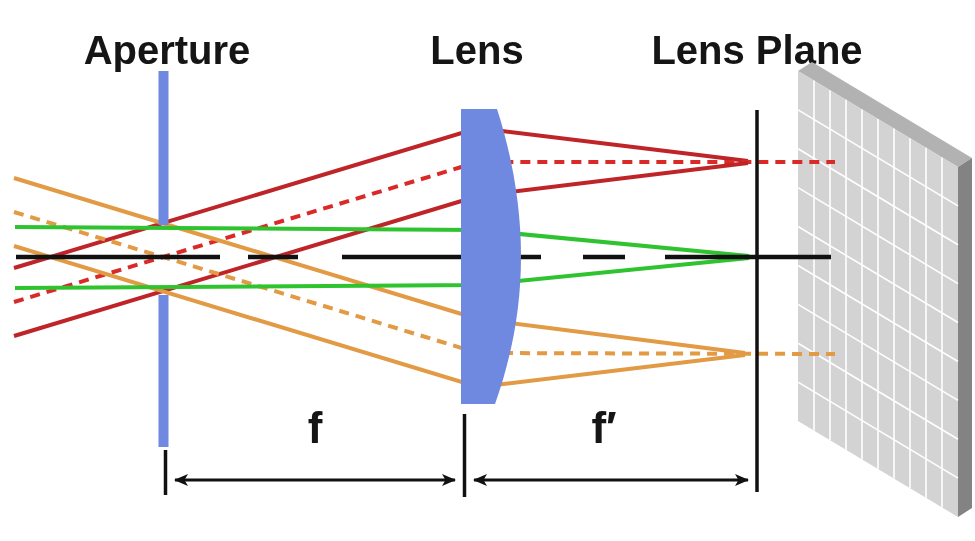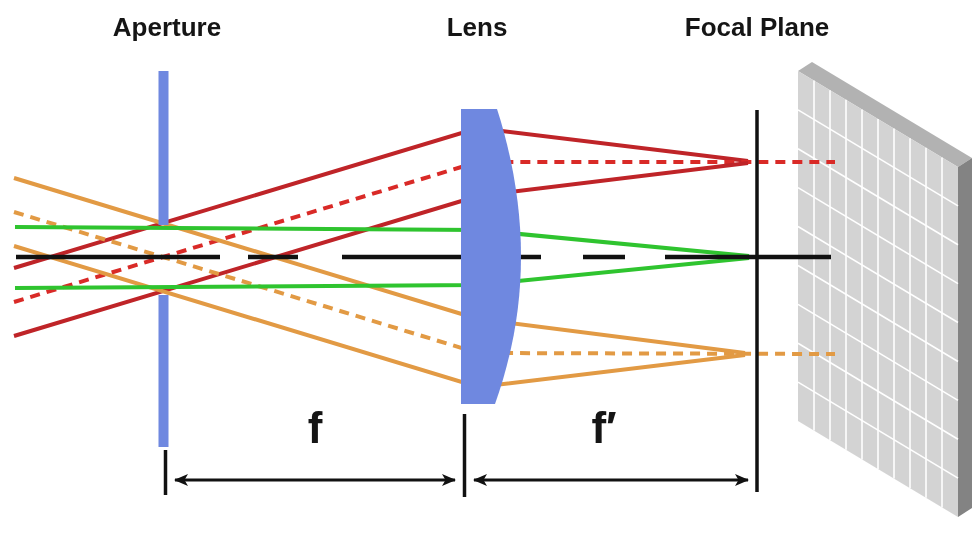--- a/index.html
+++ b/index.html
@@ -1,32 +1,32 @@
 <!DOCTYPE html>
 <html><head>
 <meta charset="utf-8">
 <style>
   html,body{margin:0;padding:0;background:#fff;}
   .stage{position:relative;width:975px;height:541px;background:#ffffff;overflow:hidden;
          font-family:"Liberation Sans",sans-serif;}
   .stage svg{position:absolute;left:0;top:0;}
   .diagram-label{position:absolute;transform:translateX(-50%);color:#151515;font-weight:bold;
                  white-space:nowrap;line-height:1;}
-  .title-label{font-size:26px;top:14px;}
+  .title-label{font-size:40px;top:30px;}
   .dist-label{font-size:44px;top:406px;}
   .ink-stroke{stroke:#111111;}
 </style>
 </head>
 <body>
 
 <div class="stage">
 
   <div class="diagram-label title-label" style="left:167px;">Aperture</div>
   <div class="diagram-label title-label" style="left:477px;text-align:center;">Lens</div>
-  <div class="diagram-label title-label" style="left:757px;">Focal Plane</div>
+  <div class="diagram-label title-label" style="left:757px;">Lens Plane</div>
   <div class="diagram-label dist-label" style="left:315px;">f</div>
   <div class="diagram-label dist-label" style="left:604px;">f′</div>
 
   <svg width="975" height="541" viewBox="0 0 975 541">
     <defs>
       <marker id="arrowhead" markerWidth="18" markerHeight="14" refX="13" refY="6" orient="auto-start-reverse" markerUnits="userSpaceOnUse">
         <path d="M0,0 L14,6 L0,12 L3.5,6 Z" fill="#111111"></path>
       </marker>
     </defs>
 

